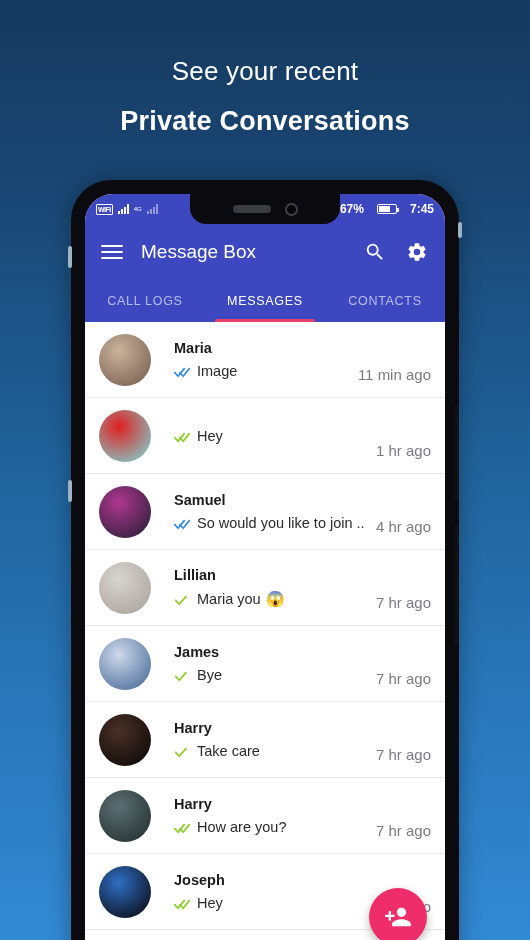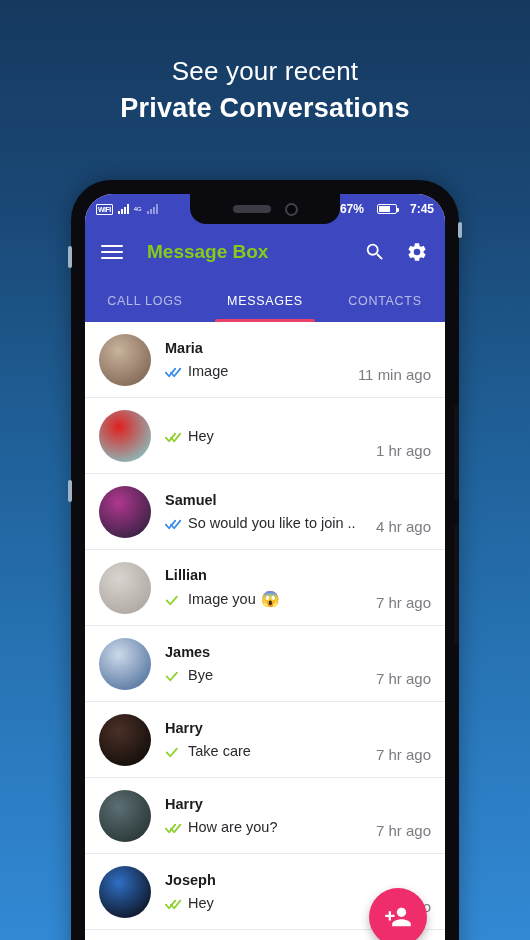--- a/index.html
+++ b/index.html
@@ -32,21 +32,21 @@
     font-size: 26px;
     font-weight: 400;
     letter-spacing: 0.2px;
     display: block;
   }
   .promo-line2 {
     font-size: 27px;
     font-weight: 700;
     letter-spacing: 0.2px;
     display: block;
-    margin-top: 3px;
+    margin-top: 16px;
   }
 
   
   .phone {
     position: absolute;
     left: 71px;
     top: 180px;
     width: 388px;
     height: 790px;
     background: #0b0b0f;
@@ -159,24 +159,23 @@
     align-items: center;
     padding: 0 16px;
     gap: 18px;
   }
   .hamburger { width: 22px; cursor: pointer; }
   .hamburger span {
     display: block; height: 2px; background: #fff;
     margin: 4px 0; border-radius: 1px;
   }
   .appbar-title {
-    color: #84cc16;
+    color: #ffffff;
     font-size: 19px;
-    font-weight: 700;
-    margin-left: 6px;
+    font-weight: 400;
     flex: 1;
   }
   .appbar-icon {
     width: 24px; height: 24px;
     display: flex; align-items: center; justify-content: center;
     cursor: pointer;
   }
   .appbar-icon svg { width: 22px; height: 22px; fill: #fff; }
 
   
@@ -225,21 +224,21 @@
   }
   .avatar {
     width: 52px; height: 52px;
     border-radius: 50%;
     flex-shrink: 0;
     overflow: hidden;
     position: relative;
   }
   .row-body {
     flex: 1;
-    margin-left: 14px;
+    margin-left: 23px;
     min-width: 0;
   }
   .row-name {
     font-size: 14.5px;
     font-weight: 700;
     color: #1c1c1e;
     margin-bottom: 7px;
   }
   .row-msg {
     display: flex;
@@ -402,21 +401,21 @@
           <div class="row-time">4 hr ago</div>
         </div>
         <div class="row">
           <div class="avatar" style="background:radial-gradient(circle at 38% 32%, #d8d4cf 0%, #a9a39b 92%)"></div>
           <div class="row-body">
             <div class="row-name">Lillian</div>
             <div class="row-msg">
               <span class="ticks"><svg viewBox="0 0 20 14">
                   <path d="M2 7.5 L6.2 12 L14 3" fill="none" stroke="#8fcf2b" stroke-width="2.1" stroke-linecap="round" stroke-linejoin="round"></path>
                 </svg></span>
-              <span>Image you</span>
+              <span>Maria you</span>
               <span class="emoji">😱</span>
             </div>
           </div>
           <div class="row-time">7 hr ago</div>
         </div>
         <div class="row">
           <div class="avatar" style="background:radial-gradient(circle at 38% 32%, #cdd9ea 0%, #4a6c9a 92%)"></div>
           <div class="row-body">
             <div class="row-name">James</div>
             <div class="row-msg">

